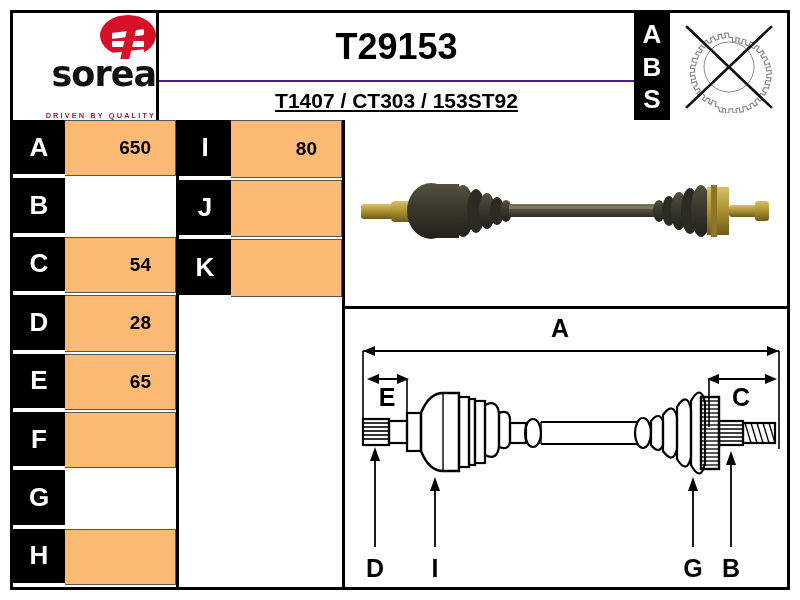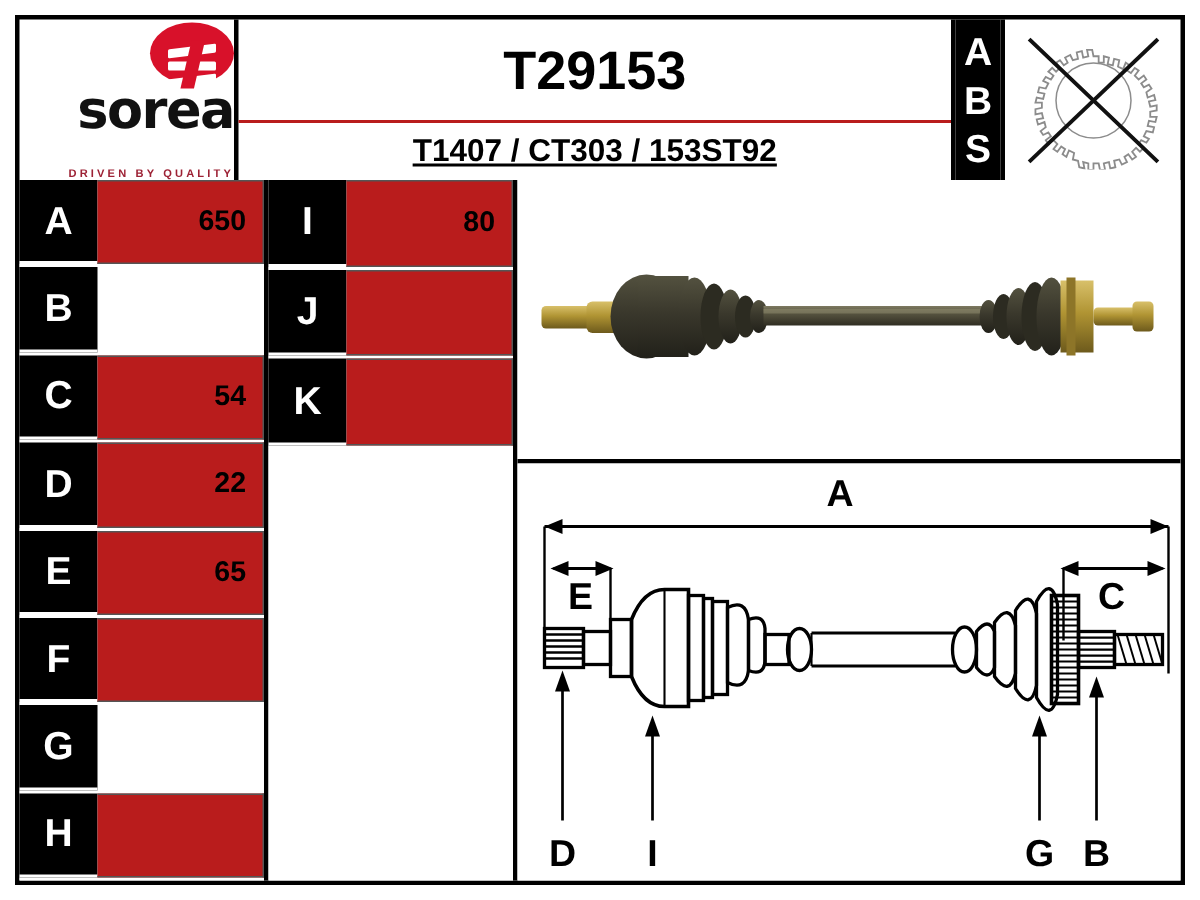--- a/index.html
+++ b/index.html
@@ -57,21 +57,21 @@
     font-size: 7.4px; font-weight: bold; letter-spacing: 2.1px;
     color: #9d2235; margin-top: 19px;
   }
   #title-cell {
     flex: 1; height: 100%;
     display: flex; flex-direction: column;
     border-right: 3px solid #000;
   }
   #title-main {
     flex: 1; display: flex; align-items: center; justify-content: center;
-    border-bottom: 2px solid #b91c1c;
+    border-bottom: 2px solid #4c1d95;
   }
   #title-main span {
     font-size: 36px; font-weight: bold; letter-spacing: 0px;
     color: #000;
   }
   #title-sub {
     height: 38px; display: flex; align-items: center; justify-content: center; text-decoration: underline;
   }
   #title-sub span { font-size: 21px; font-weight: bold; color: #000; }
   #abs-cell {
@@ -104,24 +104,24 @@
     border-bottom: 2px solid #fff;
     min-height: 0;
   }
   .tlabel {
     width: 52px; background: #000; color: #fff;
     font-size: 26px; font-weight: bold;
     display: flex; align-items: center; justify-content: center;
     border-bottom: 2px solid #fff;
   }
   .tval {
-    flex: 1; background: #b91c1c; color: #000;
+    flex: 1; background: #fdba74; color: #000;
     font-size: 19px; font-weight: bold;
     display: flex; align-items: center; justify-content: flex-end;
-    padding-right: 11px;
+    padding-right: 24px;
     border: 1px solid #555; border-left: none;
   }
   #tbl-right .spacer { flex: 5; background: #fff; }
 
   
   #photo-panel {
     position: absolute; left: 332px; top: 107px;
     right: 0; height: 189px;
     border-bottom: 3px solid #000;
     background: #fff;
@@ -198,21 +198,21 @@
           </div>
         <div class="trow">
             <div class="tlabel">B</div>
           </div>
         <div class="trow">
             <div class="tlabel">C</div>
             <div class="tval">54</div>
           </div>
         <div class="trow">
             <div class="tlabel">D</div>
-            <div class="tval">22</div>
+            <div class="tval">28</div>
           </div>
         <div class="trow">
             <div class="tlabel">E</div>
             <div class="tval">65</div>
           </div>
         <div class="trow">
             <div class="tlabel">F</div>
             <div class="tval"></div>
           </div>
         <div class="trow">

